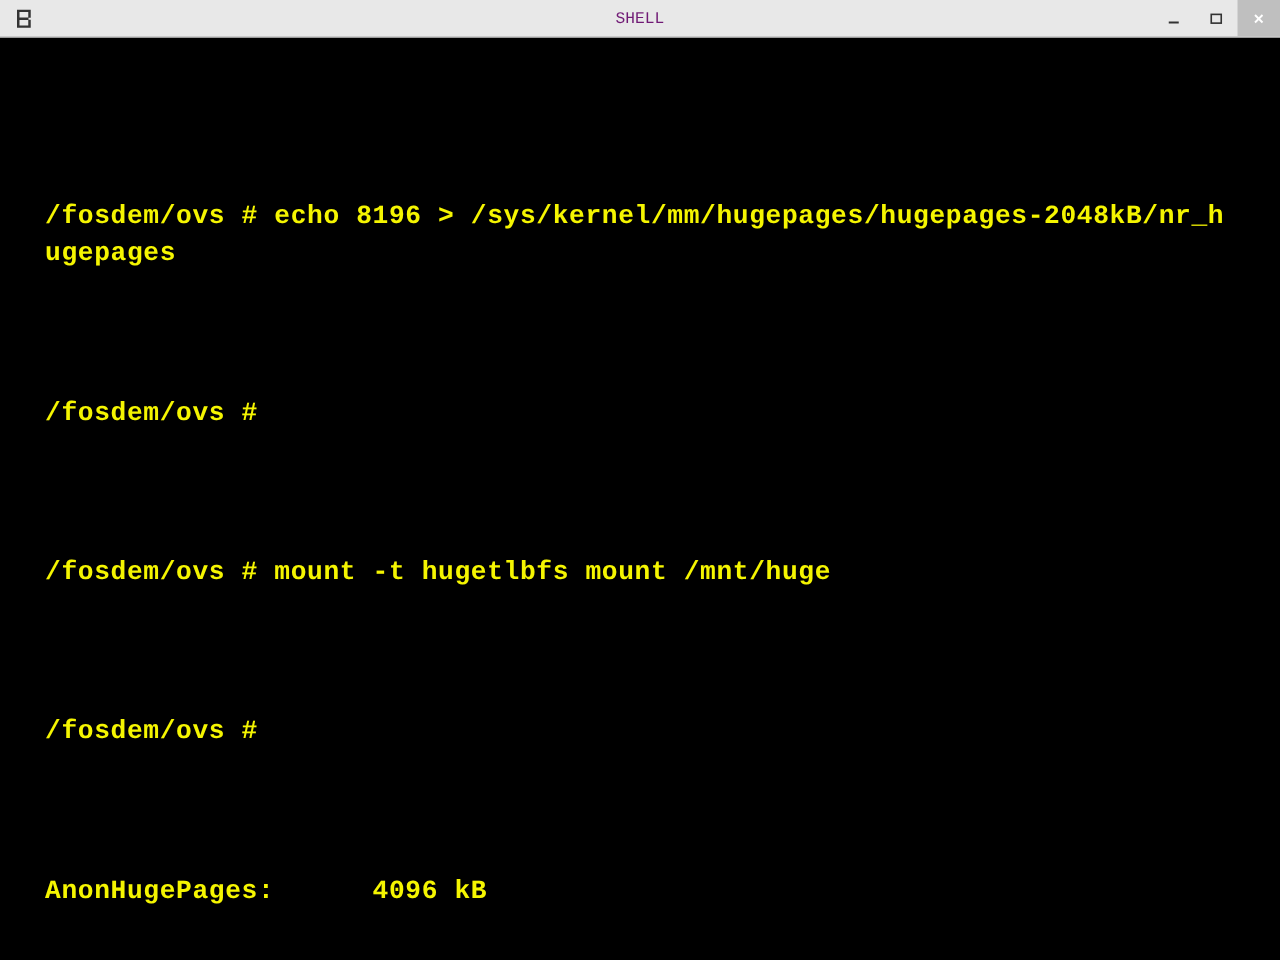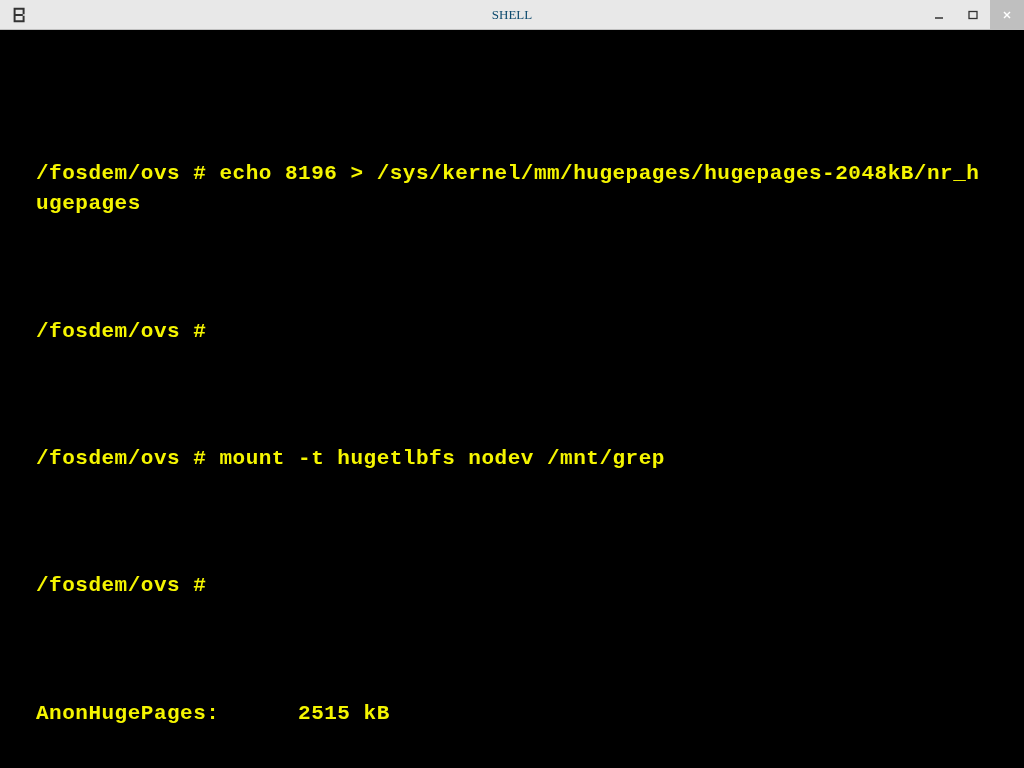--- a/index.html
+++ b/index.html
@@ -24,23 +24,23 @@
       margin-left: 10px;
       display: flex;
       align-items: center;
       justify-content: center;
     }
     .app-icon svg { width: 18px; height: 18px; }
     .title-text {
       position: absolute;
       left: 50%;
       transform: translateX(-50%);
-      font-family: Liberation Serif, serif;
+      font-family: Liberation Mono, monospace;
       font-size: 13px;
-      color: #0c4a6e;
+      color: #701a75;
     }
     .window-controls {
       position: absolute;
       right: 0;
       top: 0;
       height: 100%;
       display: flex;
     }
     .win-btn {
       width: 34px;
@@ -94,20 +94,20 @@
           <line x1="2" y1="2" x2="8" y2="8" stroke="#fff" stroke-width="1.5"></line>
           <line x1="8" y1="2" x2="2" y2="8" stroke="#fff" stroke-width="1.5"></line>
         </svg>
     </div>
   </div>
 </div>
 
 <div class="terminal">
   <span class="term-line">/fosdem/ovs # echo 8196 &gt; /sys/kernel/mm/hugepages/hugepages-2048kB/nr_hugepages</span>
   <span class="term-line">/fosdem/ovs #</span>
-  <span class="term-line">/fosdem/ovs # mount -t hugetlbfs nodev /mnt/grep</span>
+  <span class="term-line">/fosdem/ovs # mount -t hugetlbfs mount /mnt/huge</span>
   <span class="term-line">/fosdem/ovs #</span>
-  <span class="term-line">AnonHugePages:      2515 kB</span>
+  <span class="term-line">AnonHugePages:      4096 kB</span>
   
   
   
   
 </div>
 
 </body></html>

